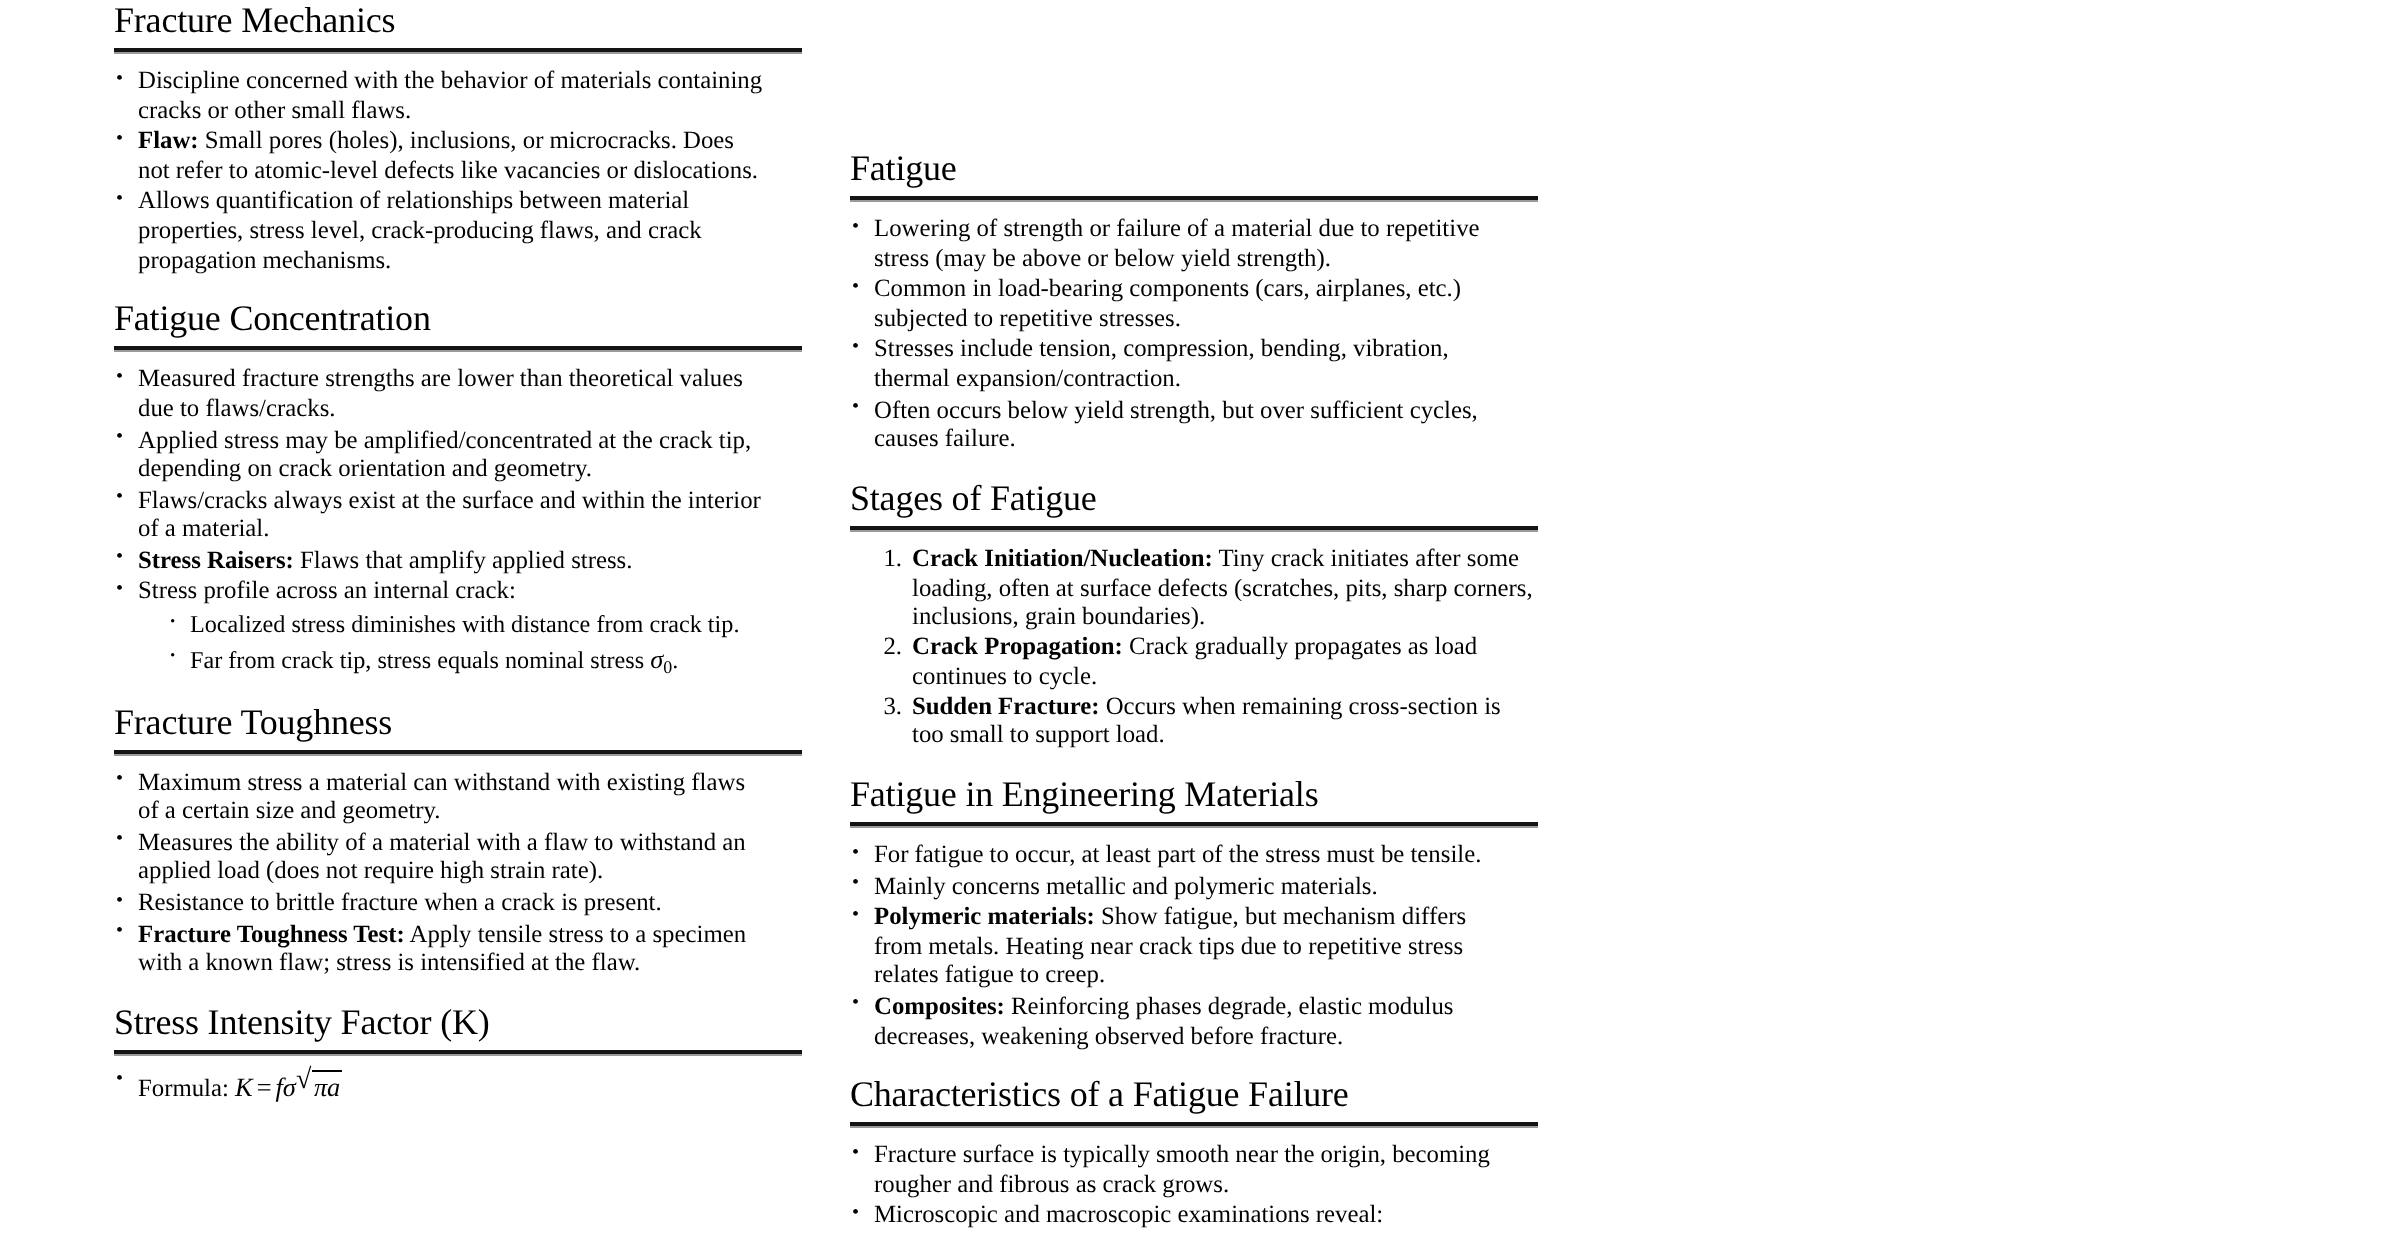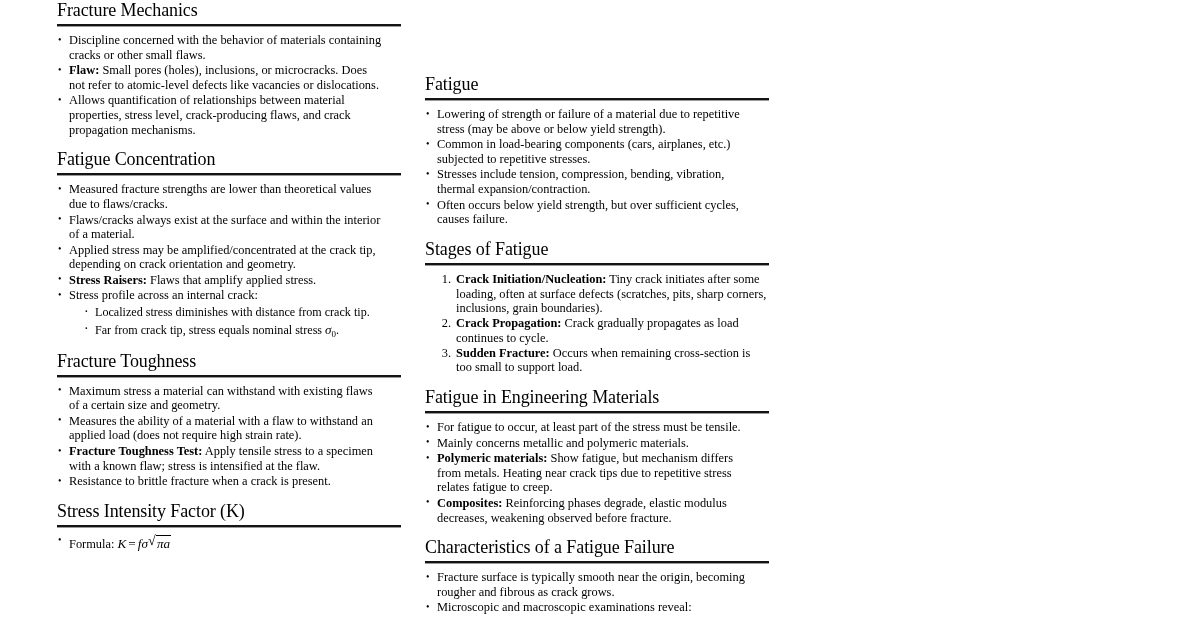--- a/index.html
+++ b/index.html
@@ -170,37 +170,37 @@
             <li><span>Discipline concerned with the behavior of materials containing cracks or other small flaws.</span></li>
             <li><b>Flaw:</b><span> Small pores (holes), inclusions, or microcracks. Does not refer to atomic-level defects like vacancies or dislocations.</span></li>
             <li><span>Allows quantification of relationships between material properties, stress level, crack-producing flaws, and crack propagation mechanisms.</span></li>
           </ul>
         </div>
         <div class="section">
           <div class="sec-title">Fatigue Concentration</div>
           <div class="sec-rule"></div>
           <ul class="bullets">
             <li><span>Measured fracture strengths are lower than theoretical values due to flaws/cracks.</span></li>
+            <li><span>Applied stress may be amplified/concentrated at the crack tip, depending on crack orientation and geometry.</span></li>
             <li><span>Flaws/cracks always exist at the surface and within the interior of a material.</span></li>
-            <li><span>Applied stress may be amplified/concentrated at the crack tip, depending on crack orientation and geometry.</span></li>
             <li><b>Stress Raisers:</b><span> Flaws that amplify applied stress.</span></li>
             <li><span>Stress profile across an internal crack:</span><ul class="sub">
                 <li><span>Localized stress diminishes with distance from crack tip.</span></li>
                 <li><span>Far from crack tip, stress equals nominal stress </span><span class="math"><span>σ</span><sub>0</sub></span><span>.</span></li>
               </ul></li>
           </ul>
         </div>
         <div class="section">
           <div class="sec-title">Fracture Toughness</div>
           <div class="sec-rule"></div>
           <ul class="bullets">
             <li><span>Maximum stress a material can withstand with existing flaws of a certain size and geometry.</span></li>
             <li><span>Measures the ability of a material with a flaw to withstand an applied load (does not require high strain rate).</span></li>
+            <li><span>Resistance to brittle fracture when a crack is present.</span></li>
             <li><b>Fracture Toughness Test:</b><span> Apply tensile stress to a specimen with a known flaw; stress is intensified at the flaw.</span></li>
-            <li><span>Resistance to brittle fracture when a crack is present.</span></li>
           </ul>
         </div>
         <div class="section">
           <div class="sec-title">Stress Intensity Factor (K)</div>
           <div class="sec-rule"></div>
           <ul class="bullets">
             <li><span>Formula: </span><span class="math"><span>K</span><span class="op">=</span><span>fσ</span><span class="sqrt"><span class="rad">πa</span></span></span></li>
           </ul>
         </div>
       </div>

